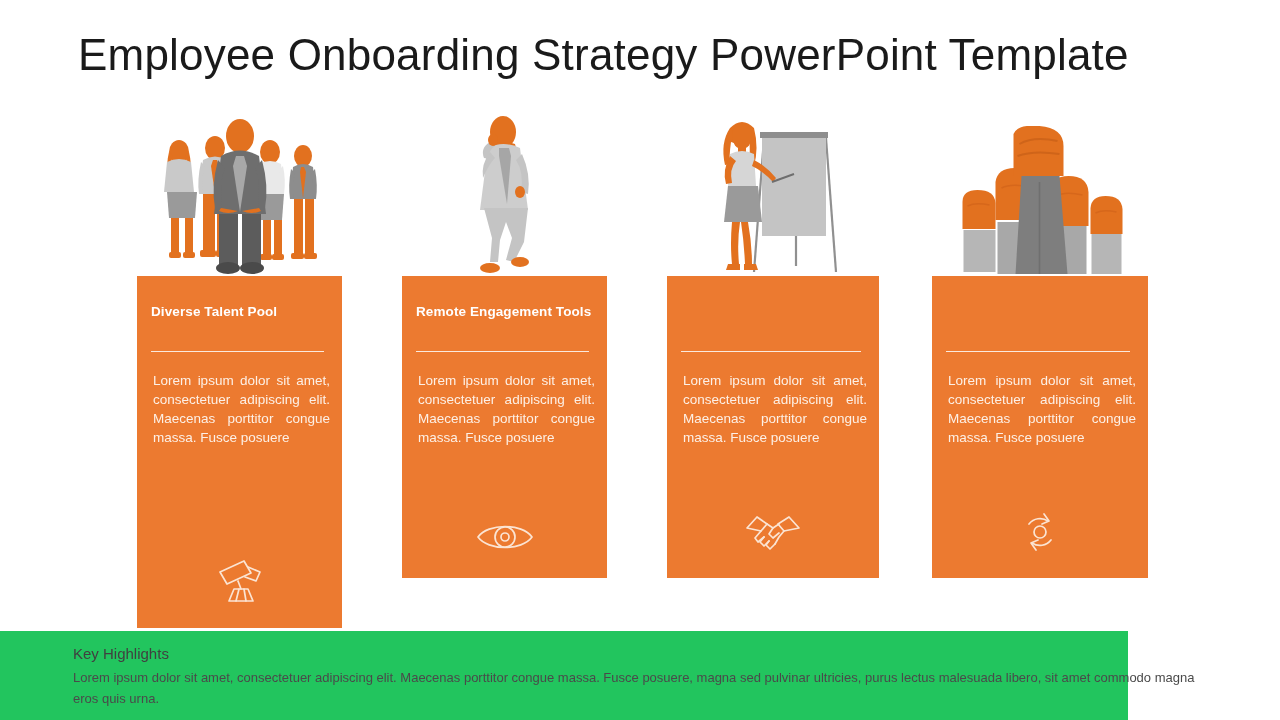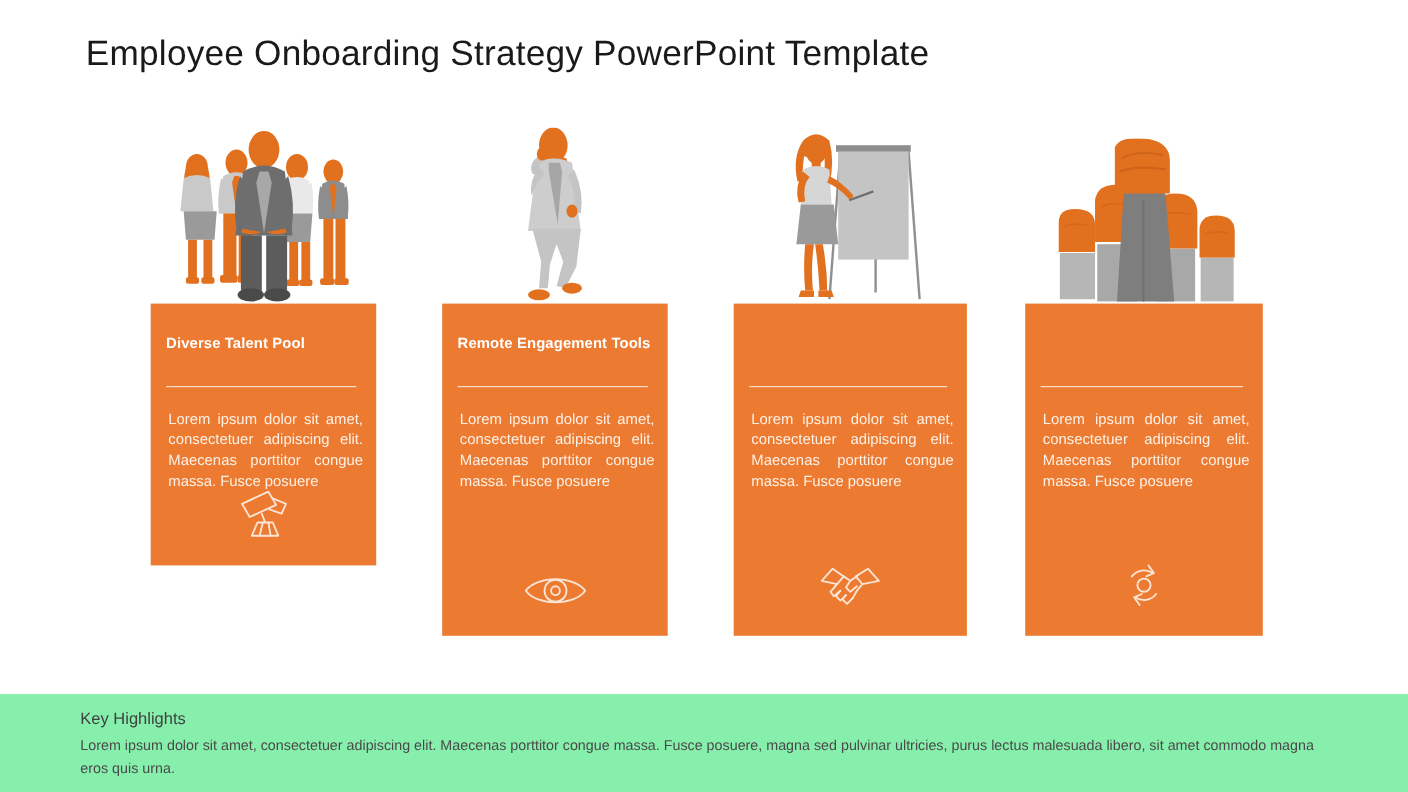--- a/index.html
+++ b/index.html
@@ -13,21 +13,21 @@
     font-family: "Liberation Sans", sans-serif;
     overflow: hidden;
     position: relative;
   }
 
   
   .slide-title {
     position: absolute;
     left: 78px;
     top: 30px;
-    font-size: 32px;
+    font-size: 44px;
     font-weight: 400;
     color: #1a1a1a;
     letter-spacing: 0.2px;
     white-space: nowrap;
   }
 
   
   .columns {
     position: absolute;
     left: 0;
@@ -60,21 +60,21 @@
   }
 
   
   .card {
     position: relative;
     background: #ec7a30;
     width: 100%;
     height: 302px;
     box-sizing: border-box;
   }
-  .col-1 .card { height: 238px; }
+  .col-1 .card { height: 352px; }
   .card-heading {
     position: absolute;
     left: 14px;
     right: 14px;
     top: 0;
     height: 72px;
     display: flex;
     align-items: center;
     color: #ffffff;
     font-size: 13.5px;
@@ -108,23 +108,23 @@
     display: flex;
     justify-content: center;
     align-items: center;
   }
 
   
   .footer {
     position: absolute;
     left: 0;
     top: 631px;
-    width: 1280px;
+    width: 1128px;
     height: 89px;
-    background: #86efac;
+    background: #22c55e;
   }
   .footer-title {
     position: absolute;
     left: 73px;
     top: 14px;
     font-size: 15px;
     color: #404040;
     font-weight: 400;
   }
   .footer-text {

